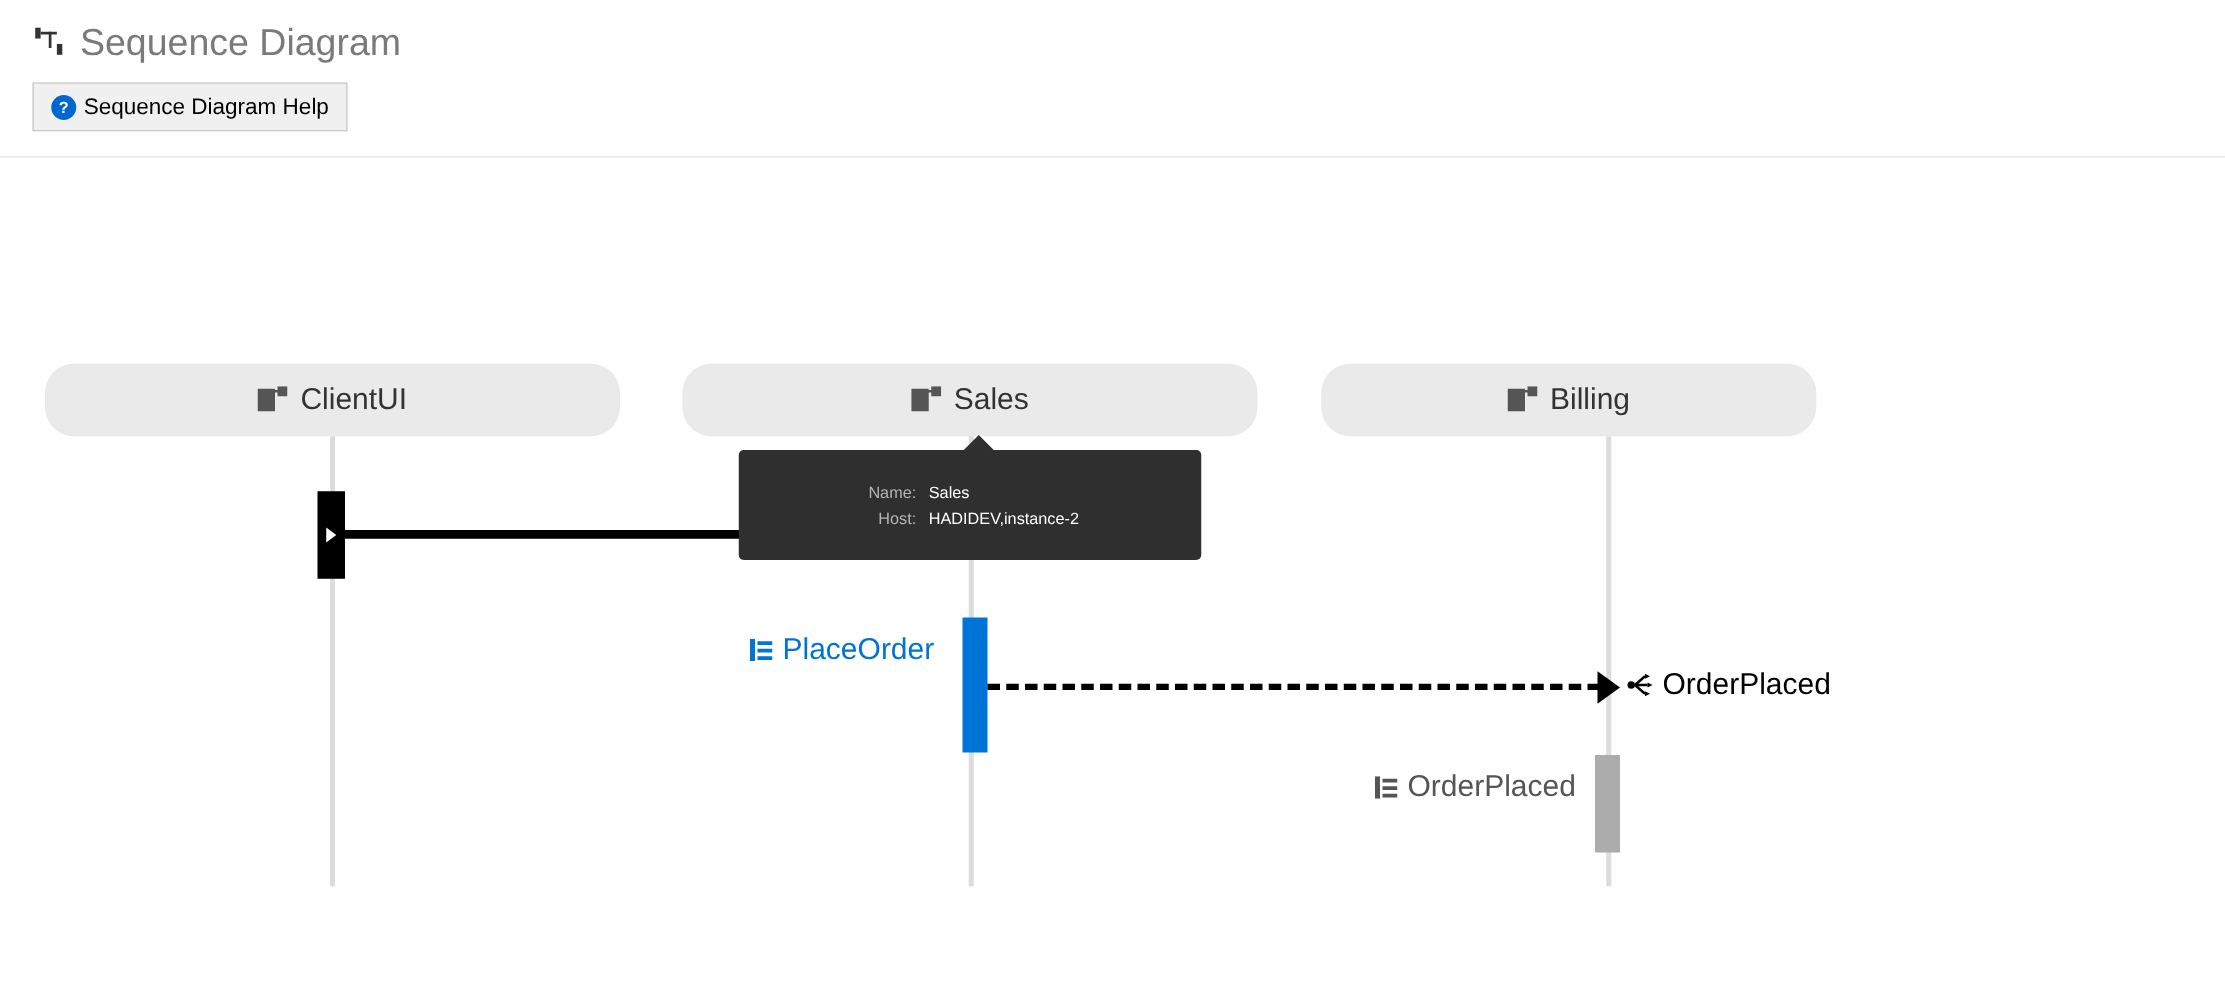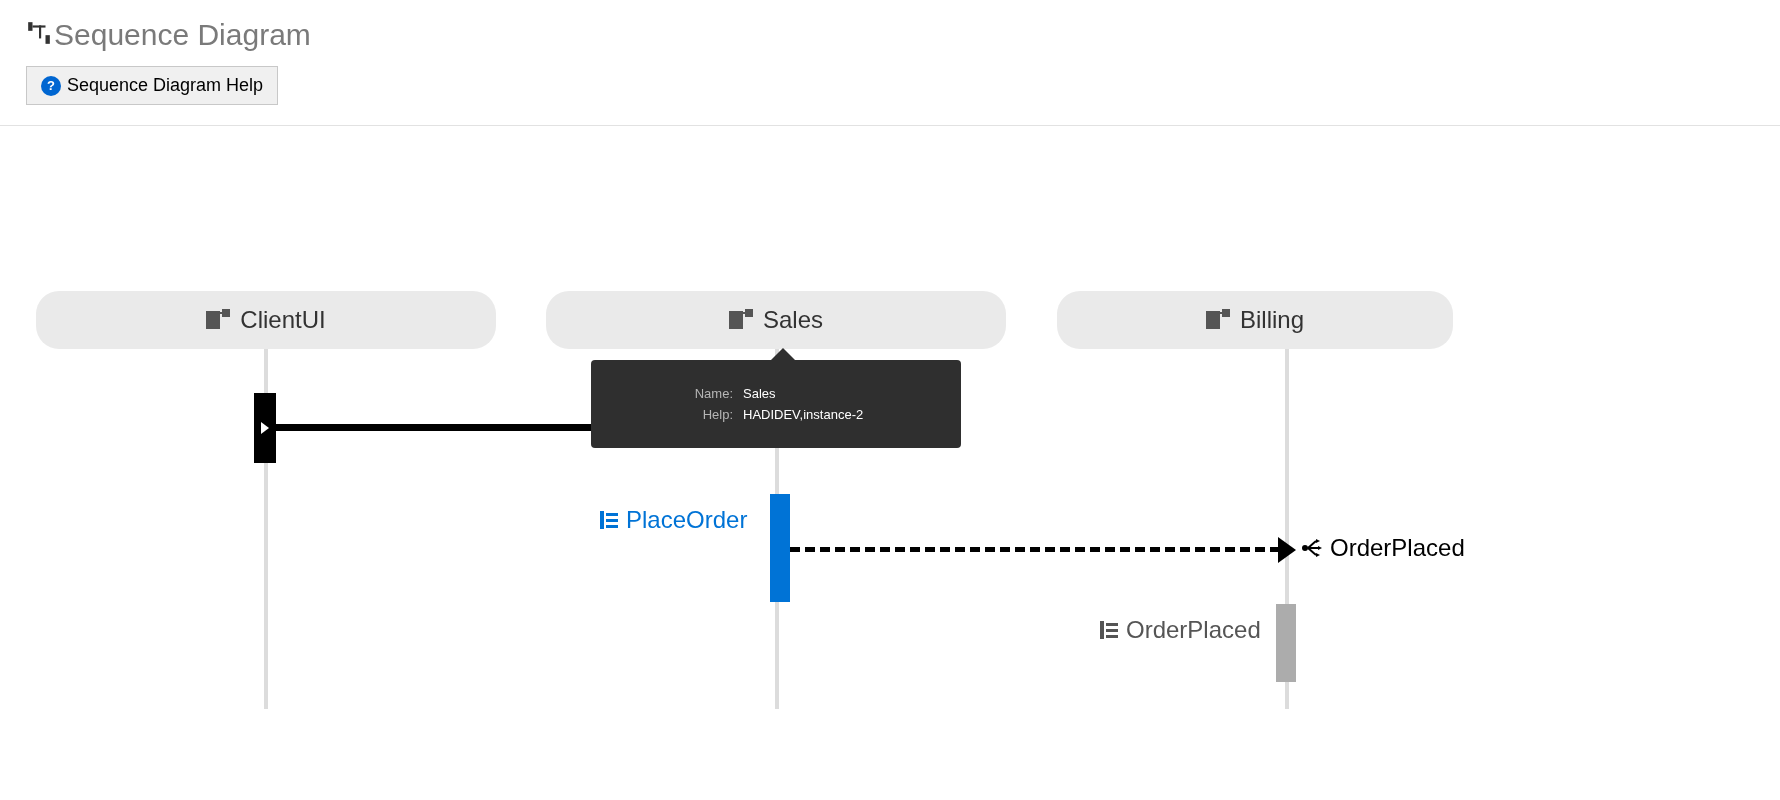--- a/index.html
+++ b/index.html
@@ -1,18 +1,18 @@
 <!DOCTYPE html>
 <html><head>
 <meta charset="utf-8">
 <style>
 * { box-sizing: border-box; margin: 0; padding: 0; }
 body { font-family: "Segoe UI", Arial, sans-serif; background: #fff; color: #333; width: 1780px; }
 .header { padding: 18px 26px 10px 26px; }
-.title-row { display: flex; align-items: center; gap: 2px; }
+.title-row { display: flex; align-items: center; gap: 12px; }
 .title { font-size: 30px; color: #7a7a7a; font-weight: 300; }
 .title-icon { color: #333; }
 .help-btn { margin-top: 14px; display: inline-flex; align-items: center; gap: 6px; background: #f0f0f0; border: 1px solid #c8c8c8; padding: 8px 14px; font-size: 18px; cursor: pointer; }
 .help-icon-circle { width: 20px; height: 20px; border-radius: 50%; background: #0066d1; color: #fff; display: flex; align-items: center; justify-content: center; font-size: 13px; font-weight: bold; }
 .divider { border-top: 1px solid #e2e2e2; margin-top: 10px; }
 .canvas { position: relative; height: 640px; }
 .endpoint-header { position: absolute; top: 165px; background: #eaeaea; height: 58px; display: flex; align-items: center; justify-content: center; gap: 10px; font-size: 24px; color: #333; border-radius: 23px; }
 .endpoint-icon { display: inline-flex; }
 .lifeline { position: absolute; top: 223px; width: 4px; background: #dcdcdc; height: 360px; }
 .start-box { position: absolute; background: #000; width: 22px; height: 70px; left: 254px; top: 267px; display:flex; align-items:center; justify-content:center; }
@@ -145,18 +145,18 @@
   </div>
 
   <div class="activation-gray"></div>
 
   <div class="tooltip">
     <div class="tooltip-row">
       <div class="tooltip-label">Name:</div>
       <div class="tooltip-value">Sales</div>
     </div>
     <div class="tooltip-row">
-      <div class="tooltip-label">Help:</div>
+      <div class="tooltip-label">Host:</div>
       <div class="tooltip-value">HADIDEV,instance-2</div>
     </div>
   </div>
 
 </div>
 
 </body></html>

